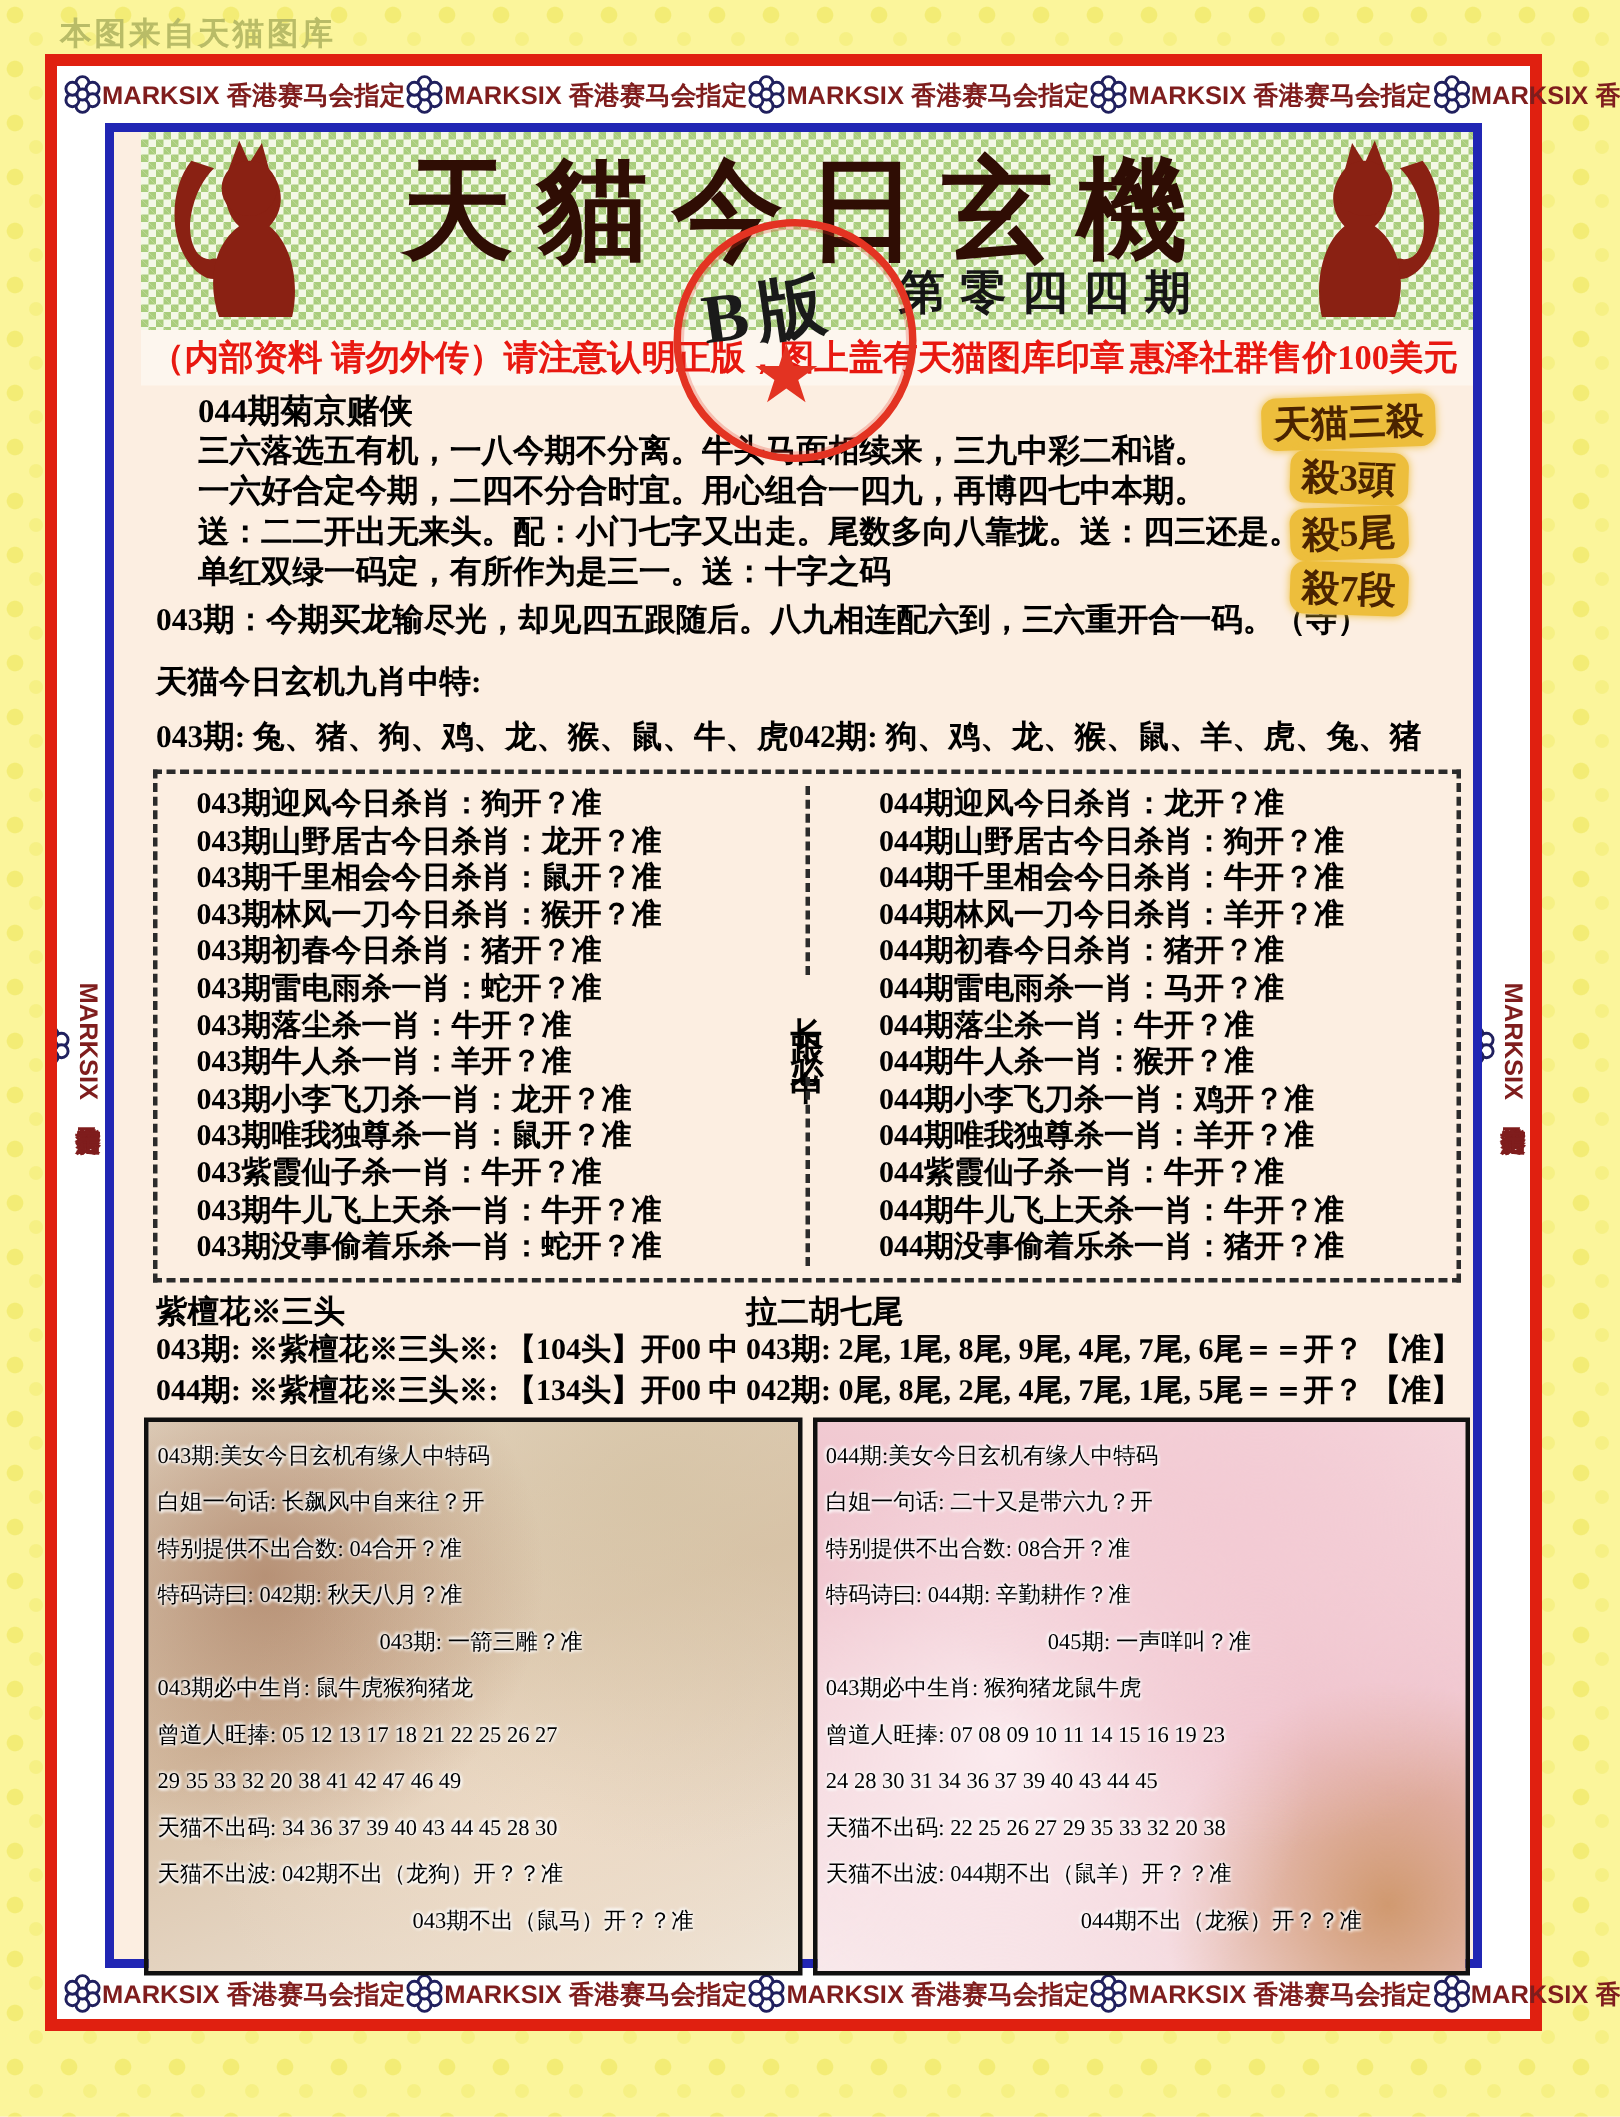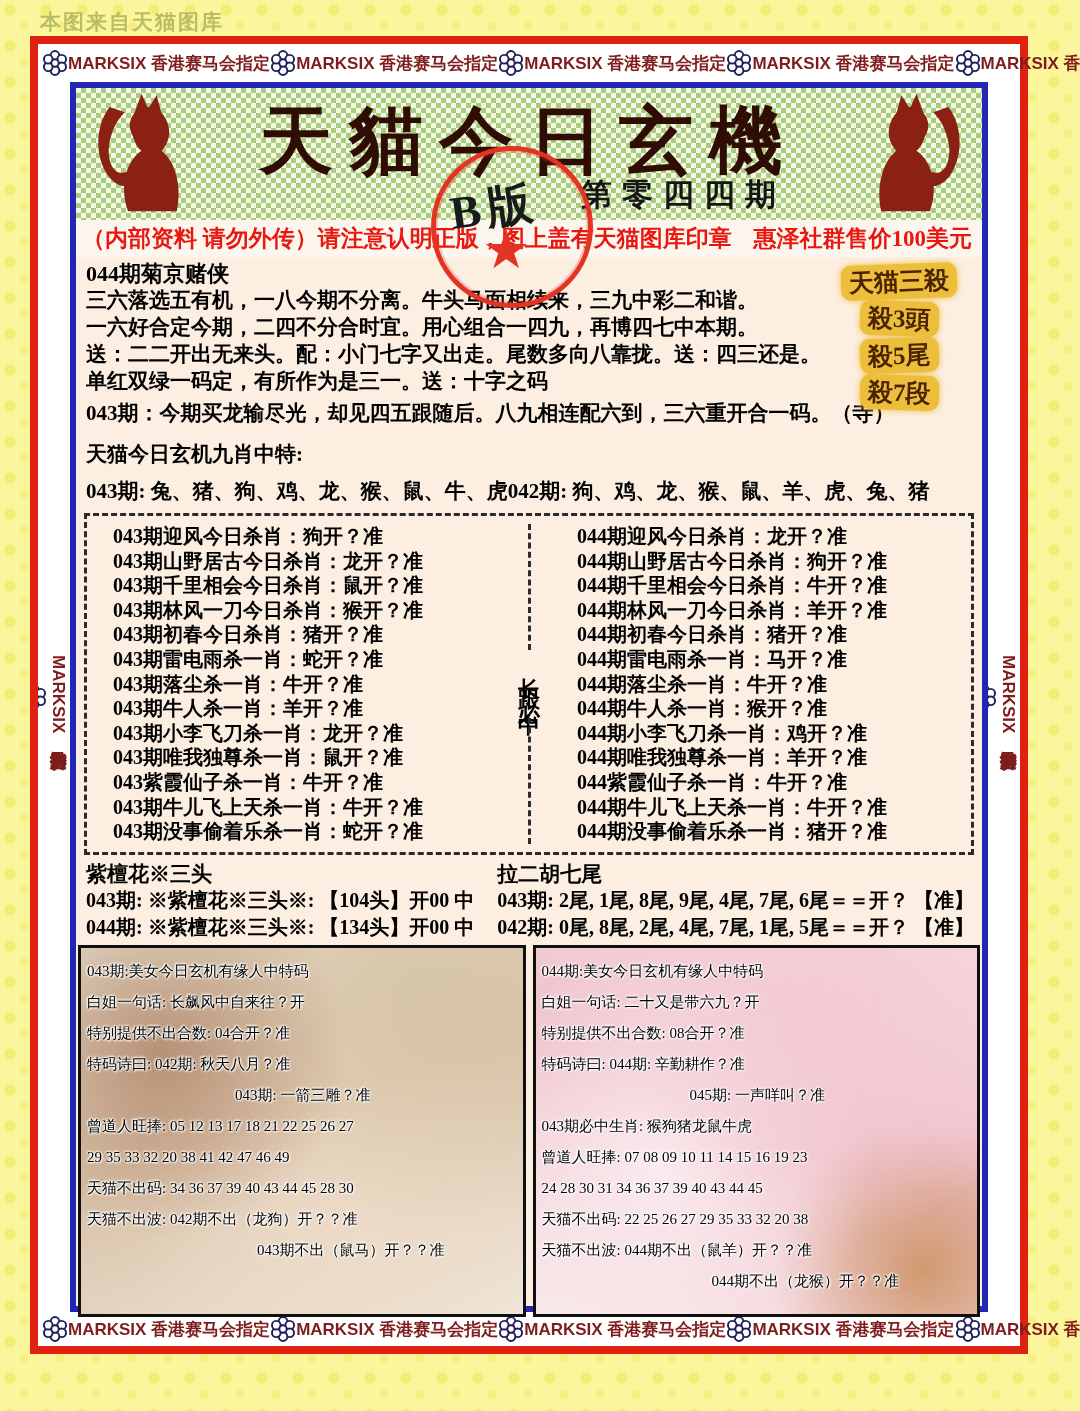--- a/index.html
+++ b/index.html
@@ -27,21 +27,21 @@
   .strip-left,.strip-right{width:32px;top:38px;bottom:34px;flex-direction:column;justify-content:space-between;
     writing-mode:vertical-rl;padding:4px 0;box-sizing:border-box;overflow:hidden;}
   .strip-left{left:0;}
   .strip-right{right:0;}
   .strip .lab{white-space:nowrap;}
   .fl{width:26px;height:26px;flex:0 0 auto;}
   .strip-left .fl,.strip-right .fl{margin:4px 0;}
   
   .inner{
     position:absolute;left:32px;top:38px;right:32px;bottom:34px;
-    border:6px solid #2126b4;background:#fceee1;box-sizing:border-box;overflow:visible;
+    border:6px solid #2126b4;background:#fceee1;box-sizing:border-box;overflow:visible;padding-left:18px;
   }
   
   .header{
     position:relative;height:132px;display:flex;align-items:center;
     background-color:#f4f8e6;
     background-image:
       linear-gradient(45deg,#a9cd7c 25%,transparent 25%,transparent 75%,#a9cd7c 75%),
       linear-gradient(45deg,#a9cd7c 25%,transparent 25%,transparent 75%,#a9cd7c 75%);
     background-position:0 0,5px 5px;background-size:10px 10px;
   }
@@ -63,21 +63,21 @@
   }
   .stamp .st{
     position:absolute;left:46px;top:72px;font-size:54px;color:#e33322;line-height:1;
   }
   
   .notice{
     height:37px;background:#fdf6ee;display:flex;align-items:center;justify-content:space-between;
     padding:0 10px 0 6px;font-size:23px;font-weight:bold;color:#e81810;white-space:nowrap;
   }
   
-  .poem{position:relative;padding:4px 160px 2px 10px;}
+  .poem{position:relative;padding:4px 160px 2px 10px;margin-left:28px;}
   .poem .ptitle{font-size:22px;font-weight:bold;color:#000;line-height:26px;}
   .poem .pline{font-size:21px;font-weight:bold;color:#000;line-height:27px;white-space:nowrap;}
   .sha{position:absolute;right:8px;top:6px;width:150px;text-align:center;z-index:2;}
   .sha .sline{
     display:inline-block;background:#edbe3c;color:#4a2300;font-weight:bold;font-size:25px;
     border-radius:10px;padding:1px 8px;margin:1px 0;box-shadow:0 0 6px #edbe3c;white-space:nowrap;
   }
   .sha .s0{transform:rotate(-2deg);}
   .sha .s1{transform:rotate(2deg);}
   .sha .s2{transform:rotate(-2deg);}
@@ -318,20 +318,21 @@
       </div>
     </div>
 
     <div class="photos">
       <div class="pbox left">
         <div>043期:美女今日玄机有缘人中特码</div>
         <div>白姐一句话: 长飙风中自来往？开</div>
         <div>特别提供不出合数: 04合开？准</div>
         <div>特码诗曰: 042期: 秋天八月？准</div>
         <div class="ind">043期: 一箭三雕？准</div>
+        <div>043期必中生肖: 鼠牛虎猴狗猪龙</div>
         <div>曾道人旺捧: 05 12 13 17 18 21 22 25 26 27</div>
         <div>29 35 33 32 20 38 41 42 47 46 49</div>
         <div>天猫不出码: 34 36 37 39 40 43 44 45 28 30</div>
         <div>天猫不出波: 042期不出（龙狗）开？？准</div>
         <div class="ind2">043期不出（鼠马）开？？准</div>
       </div>
       <div class="pbox right">
         <div>044期:美女今日玄机有缘人中特码</div>
         <div>白姐一句话: 二十又是带六九？开</div>
         <div>特别提供不出合数: 08合开？准</div>

